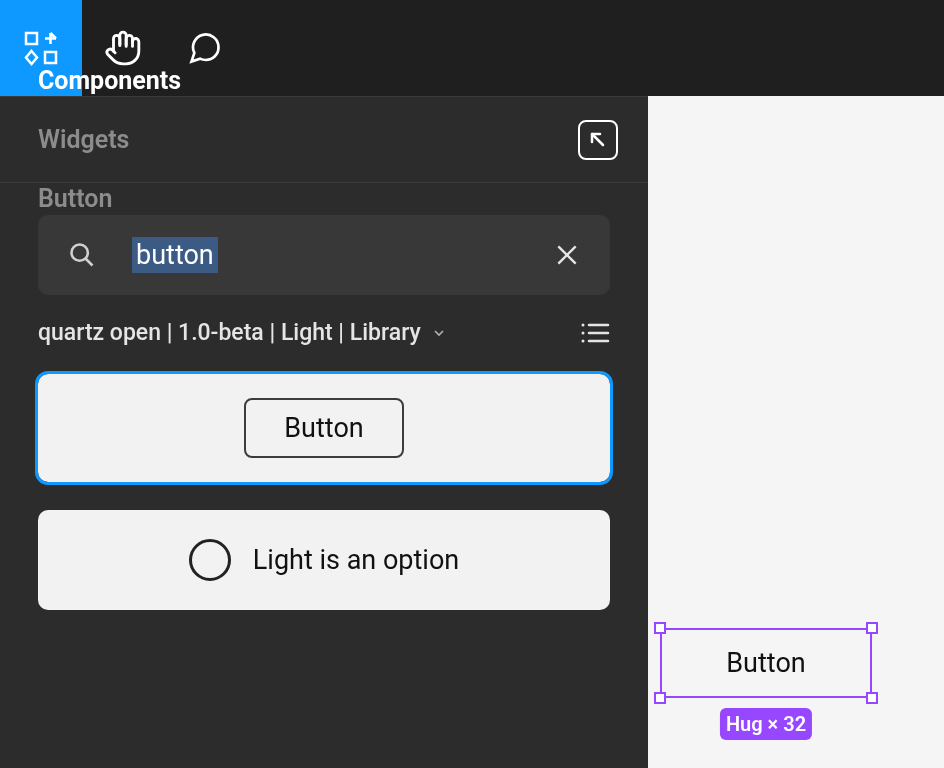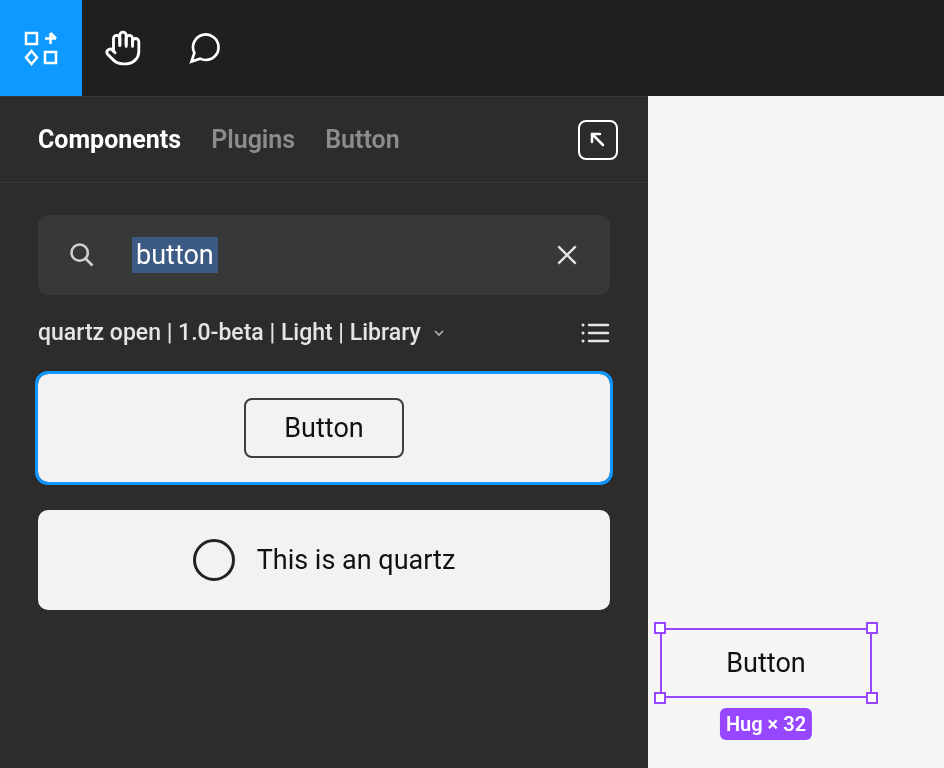--- a/index.html
+++ b/index.html
@@ -8,21 +8,21 @@
 
   
   .topbar { position: absolute; top: 0; left: 0; width: 944px; height: 96px; background: #1f1f1f; display: flex; align-items: stretch; }
   .tool-btn { width: 82px; height: 96px; display: flex; align-items: center; justify-content: center; color: #fff; }
   .tool-btn.active { background: #0d99ff; }
   .tool-btn svg { display: block; }
 
   
   .panel { position: absolute; top: 96px; left: 0; width: 648px; height: 672px; background: #2c2c2c; border-top: 1px solid #3a3a3a; }
   .panel-header { height: 86px; width: 100%; display: flex; align-items: center; padding: 0 30px 0 38px; border-bottom: 1px solid #393939; }
-  .panel-tabs { display: flex; gap: 30px; font-size: 25px; font-weight: 600; }
+  .panel-tabs { display: flex; gap: 30px; font-size: 25px; font-weight: 600; flex-direction: column; }
   .panel-tab { color: #8c8c8c; cursor: pointer; }
   .panel-tab.active { color: #ffffff; font-weight: 700; }
   .panel-header .spacer { flex: 1; }
   .header-icon { width: 40px; height: 40px; color: #fff; display:flex; align-items:center; justify-content:center; border:2.5px solid #fff; border-radius:8px; position:relative; }
   .header-icon svg { position:absolute; }
 
   .panel-body { padding: 32px 38px 0 38px; }
 
   .search-field { width: 572px; height: 80px; background: #383838; border-radius: 10px; display: flex; align-items: center; padding: 0 30px; }
   .search-field svg { flex: 0 0 auto; }
@@ -88,21 +88,21 @@
       <svg width="36" height="36" viewBox="0 0 24 24" fill="none" stroke="#fff" stroke-width="1.8">
         <path d="M21 11.5a8.38 8.38 0 0 1-8.5 8.5 8.5 8.5 0 0 1-3.8-.9L3 21l1.9-5.7a8.5 8.5 0 1 1 16.1-3.8z"></path>
       </svg>
     </div>
   </div>
 
   <div class="panel">
     <div class="panel-header">
       <div class="panel-tabs">
         <div class="panel-tab active">Components</div>
-        <div class="panel-tab">Plugins</div>
+        <div class="panel-tab">Widgets</div>
         <div class="panel-tab">Button</div>
       </div>
       <div class="spacer"></div>
       <div class="header-icon">
         <svg width="20" height="20" viewBox="0 0 20 20" fill="none" stroke="#fff" stroke-width="2.5" stroke-linecap="round" stroke-linejoin="round">
           <polyline points="4,12 4,4 12,4"></polyline>
           <line x1="4" y1="4" x2="15" y2="15"></line>
         </svg>
       </div>
     </div>
@@ -142,21 +142,21 @@
         </svg>
       </div>
 
       <div class="results">
         <div class="result-card selected">
           <div class="preview-button">Button</div>
         </div>
         <div class="result-card normal">
           <div class="preview-option">
             <div class="radio"></div>
-            <span>This is an quartz</span>
+            <span>Light is an option</span>
           </div>
         </div>
       </div>
 
     </div>
   </div>
 
   <div class="canvas">
     <div class="canvas-sel">
       <div class="sel-frame">

